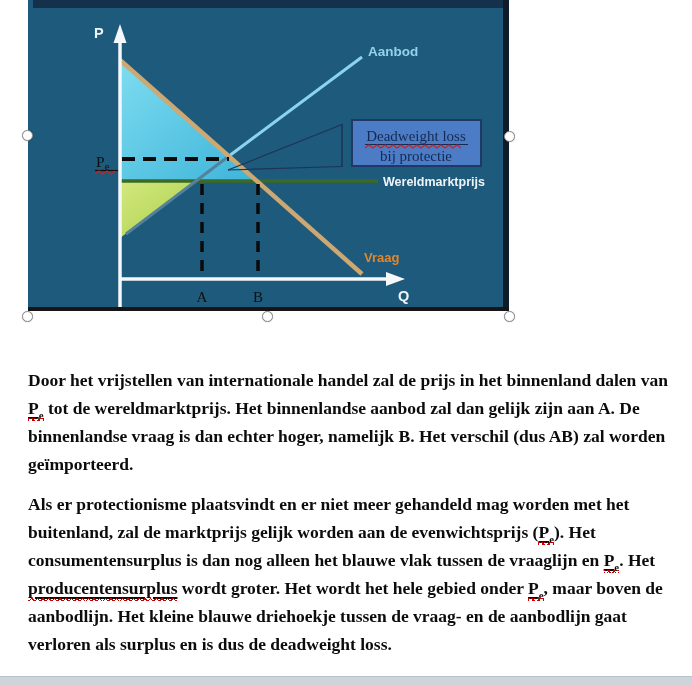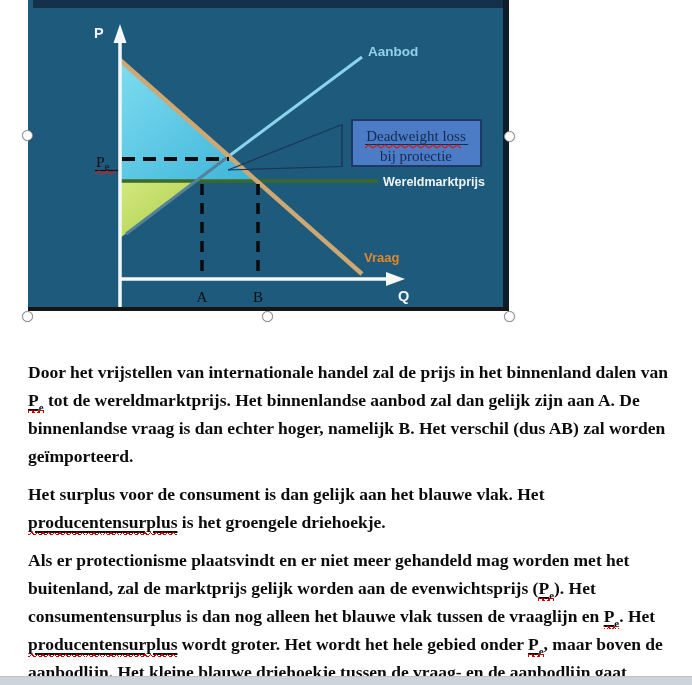--- a/index.html
+++ b/index.html
@@ -12,21 +12,21 @@
   .figure-wrap svg{display:block;}
   .handle{
     position:absolute;width:11px;height:11px;border-radius:50%;
     background:#ffffff;border:1.5px solid #8b8b8b;box-sizing:border-box;
     box-shadow:0 0 1px rgba(0,0,0,.35);z-index:5;
   }
   .text-block{
     position:absolute;left:28px;top:354px;width:648px;
     color:#0c0c0c;font-weight:bold;font-size:17.5px;line-height:28px;
   }
-  .text-block p{margin:4px 0 10px 0;}
+  .text-block p{margin:12px 0 10px 0;}
   .text-block sub{font-size:0.62em;vertical-align:sub;line-height:0;}
   .uline{text-decoration:underline;text-decoration-thickness:1.5px;text-underline-offset:3px;}
   .wavy{position:relative;}
   .wavy::after{
     content:"";position:absolute;left:0;right:0;bottom:-3px;height:3px;
     background-image:
       repeating-linear-gradient(45deg,#c70000 0 1px,transparent 1px 4px),
       repeating-linear-gradient(-45deg,#c70000 0 1px,transparent 1px 4px);
   }
   .bottom-strip{position:absolute;left:0;bottom:0;width:692px;height:8px;background:#cdd4da;border-top:1px solid #b9c1c9;}
@@ -98,17 +98,16 @@
 </div>
 
 <div class="handle" style="left:22px;top:130px;"></div>
 <div class="handle" style="left:504px;top:131px;"></div>
 <div class="handle" style="left:22px;top:311px;"></div>
 <div class="handle" style="left:262px;top:311px;"></div>
 <div class="handle" style="left:504px;top:311px;"></div>
 
 <div class="text-block">
     <p><span>Door het vrijstellen van internationale handel zal de prijs in het binnenland dalen van </span><span class="uline wavy">P<sub>e</sub></span><span> tot de wereldmarktprijs. Het binnenlandse aanbod zal dan gelijk zijn aan A. De binnenlandse vraag is dan echter hoger, namelijk B. Het verschil (dus AB) zal worden geïmporteerd.</span></p>
-    <p><span>Het surplus voor de consument is dan gelijk aan het blauwe vlak. Het </span><span class="uline wavy">producentensurplus</span><span> is het groengele driehoekje.</span></p>
     <p><span>Als er protectionisme plaatsvindt en er niet meer gehandeld mag worden met het buitenland, zal de marktprijs gelijk worden aan de evenwichtsprijs (</span><span class="uline wavy">P<sub>e</sub></span><span>). Het consumentensurplus is dan nog alleen het blauwe vlak tussen de vraaglijn en </span><span class="uline wavy">P<sub>e</sub></span><span>. Het </span><span class="uline wavy">producentensurplus</span><span> wordt groter. Het wordt het hele gebied onder </span><span class="uline wavy">P<sub>e</sub></span><span>, maar boven de aanbodlijn. Het kleine blauwe driehoekje tussen de vraag- en de aanbodlijn gaat verloren als surplus en is dus de deadweight loss.</span></p>
   </div>
 
 <div class="bottom-strip"></div>
 
 </body></html>

